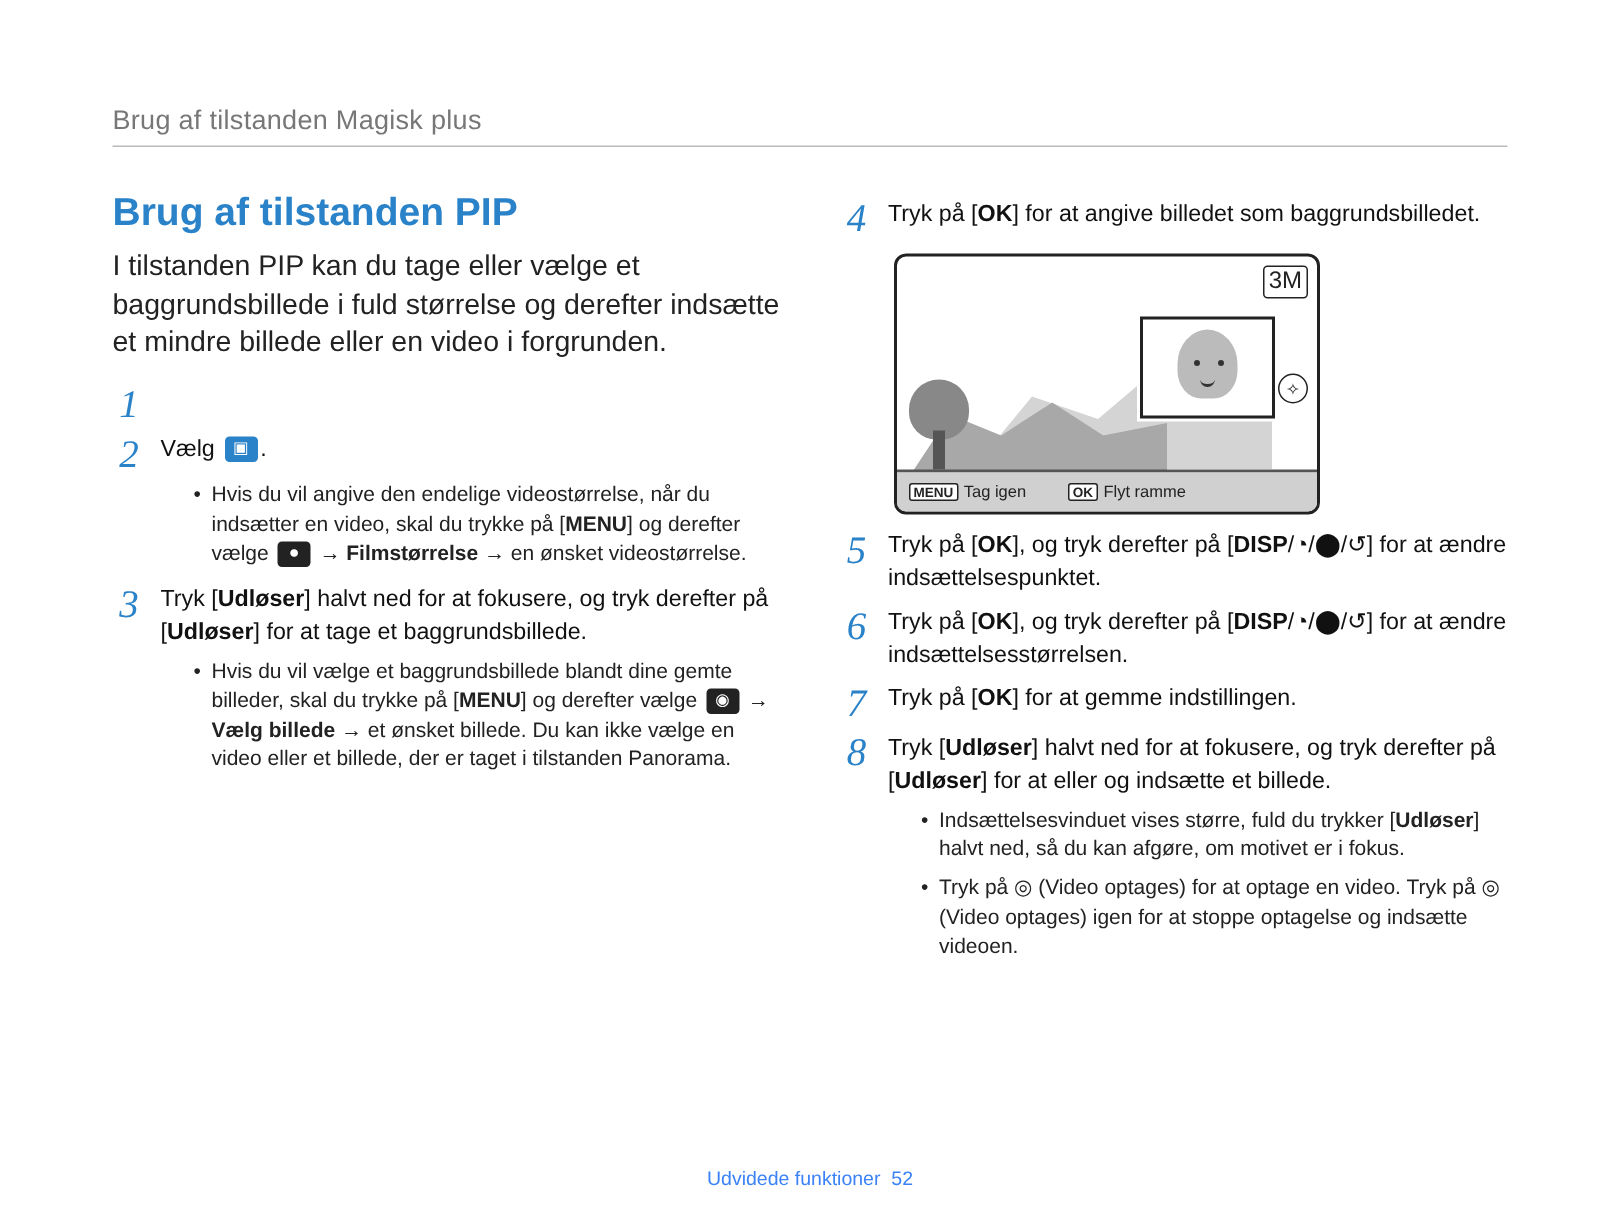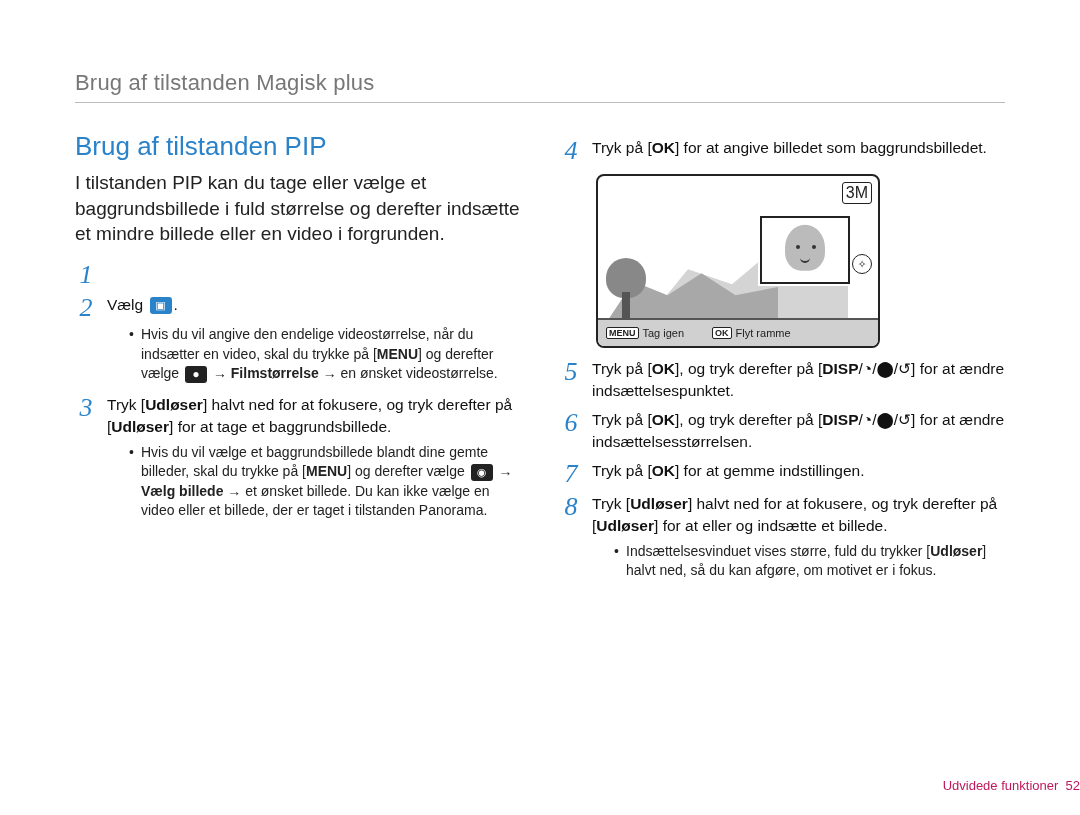--- a/index.html
+++ b/index.html
@@ -10,21 +10,21 @@
     color: #222;
   }
   .page {
     width: 1080px;
     height: 815px;
     box-sizing: border-box;
     padding: 70px 75px 40px 75px;
     position: relative;
   }
   .breadcrumb {
-    font-size: 22px;
+    font-size: 18px;
     color: #777;
     font-weight: 300;
     letter-spacing: 0.2px;
     margin-bottom: 6px;
   }
   .rule {
     border: none;
     border-top: 1px solid #bbb;
     margin: 0 0 28px 0;
   }
@@ -32,21 +32,21 @@
     display: flex;
     gap: 40px;
   }
   .col {
     flex: 1 1 0;
     min-width: 0;
   }
   h1.section-title {
     color: #2a82c9;
     font-size: 26px;
-    font-weight: 400;
+    font-weight: 700;
     margin: 0 0 8px 0;
   }
   .intro {
     font-size: 19px;
     line-height: 1.35;
     color: #222;
     margin: 0 0 14px 0;
   }
   .step {
     display: flex;
@@ -229,23 +229,23 @@
     background:#fff;
     border-radius:2px;
     font-size:9px;
     padding:0 2px;
     font-weight:bold;
   }
   .footer {
     position:absolute;
     left:0; right:0;
     bottom:22px;
-    text-align:right;
+    text-align:center;
     font-size:13px;
-    color:#be185d;
+    color:#3b82f6;
   }
 </style>
 </head>
 <body>
 
 <div class="page">
   <div class="breadcrumb">Brug af tilstanden Magisk plus</div>
   <hr class="rule">
 
   <div class="columns">
@@ -355,20 +355,21 @@
       <div class="step">
         <div class="step-num">8</div>
         <div class="step-body">
           <span>Tryk [</span><span class="bold">Udløser</span><span>] halvt ned for at fokusere, og tryk derefter på [</span><span class="bold">Udløser</span><span>] for at eller og indsætte et billede.</span>
         </div>
       </div>
       <ul class="sub2">
         <li>
           <span>Indsættelsesvinduet vises større, fuld du trykker [</span><span class="bold">Udløser</span><span>] halvt ned, så du kan afgøre, om motivet er i fokus.</span>
         </li>
+        <li>Tryk på ◎ (Video optages) for at optage en video. Tryk på ◎ (Video optages) igen for at stoppe optagelse og indsætte videoen.</li>
       </ul>
 
     </div>
   </div>
 
   <div class="footer">
     <span>Udvidede funktioner</span>&nbsp;
     <span>52</span>
   </div>
 </div>

